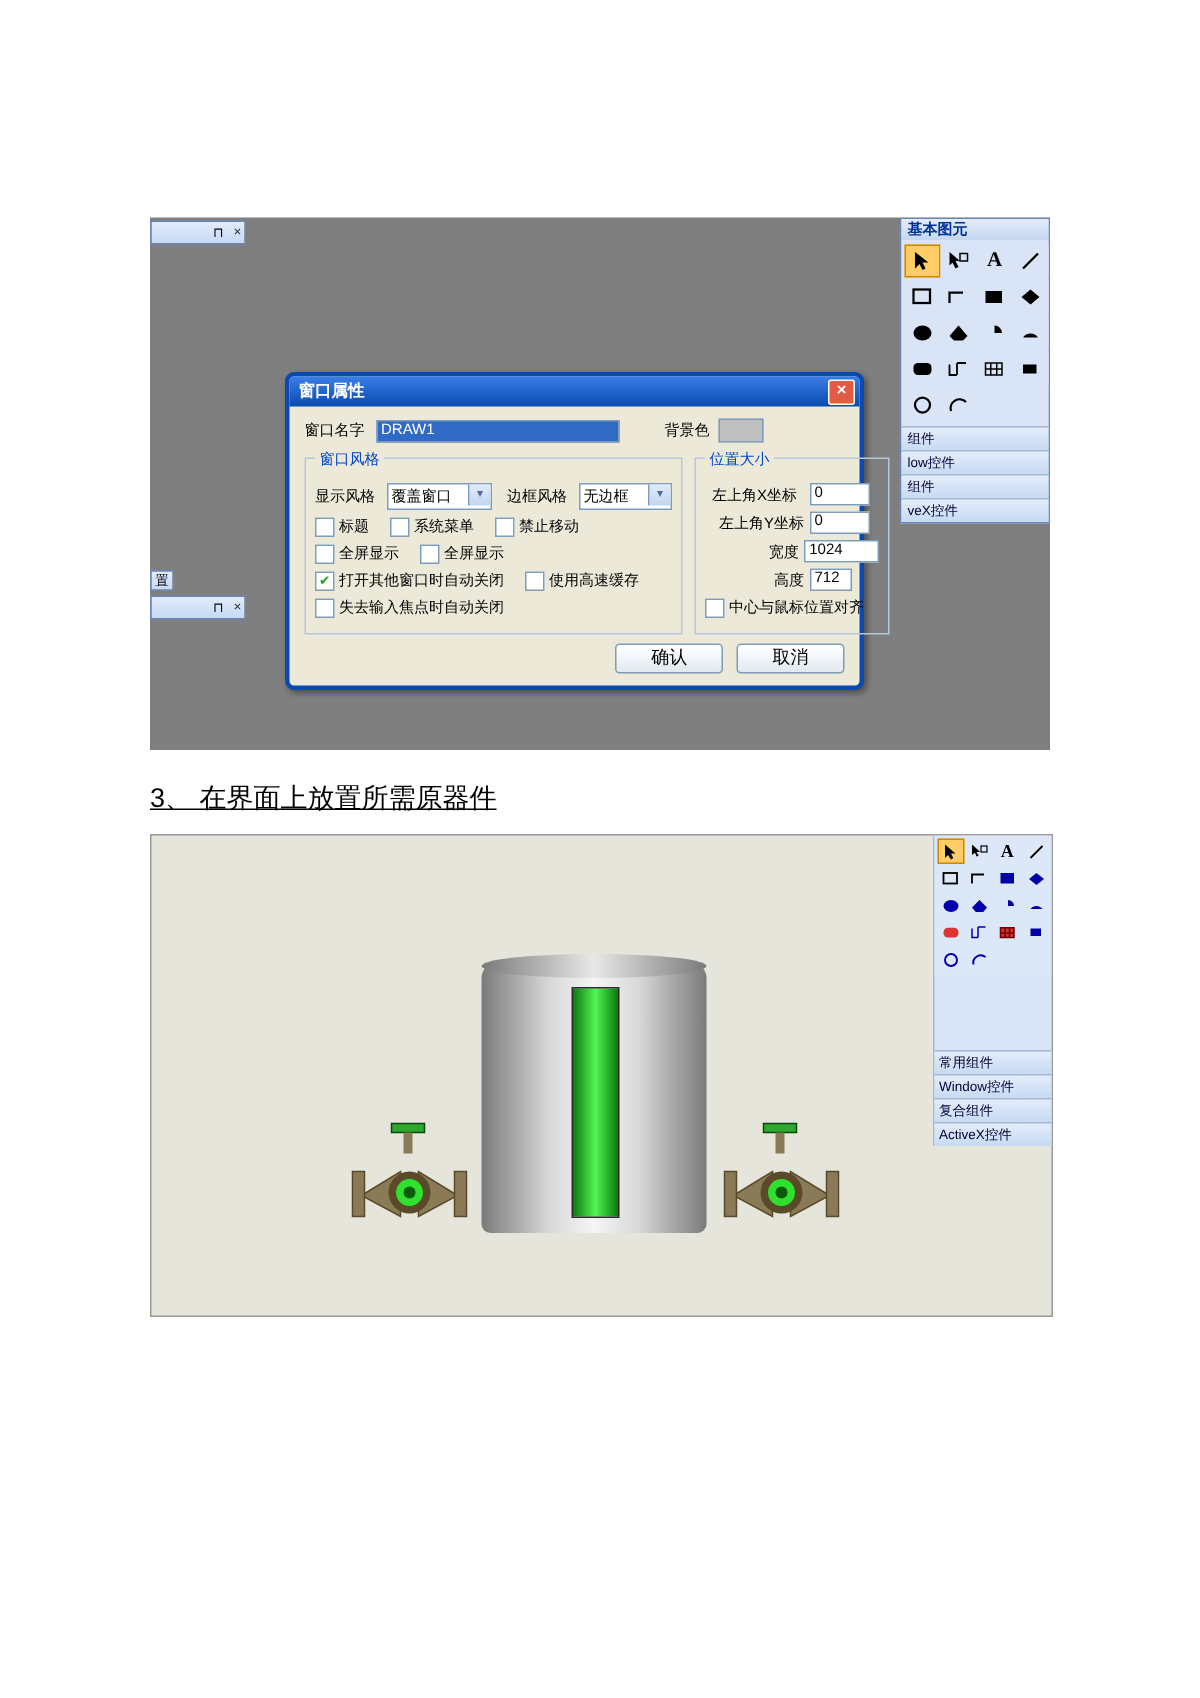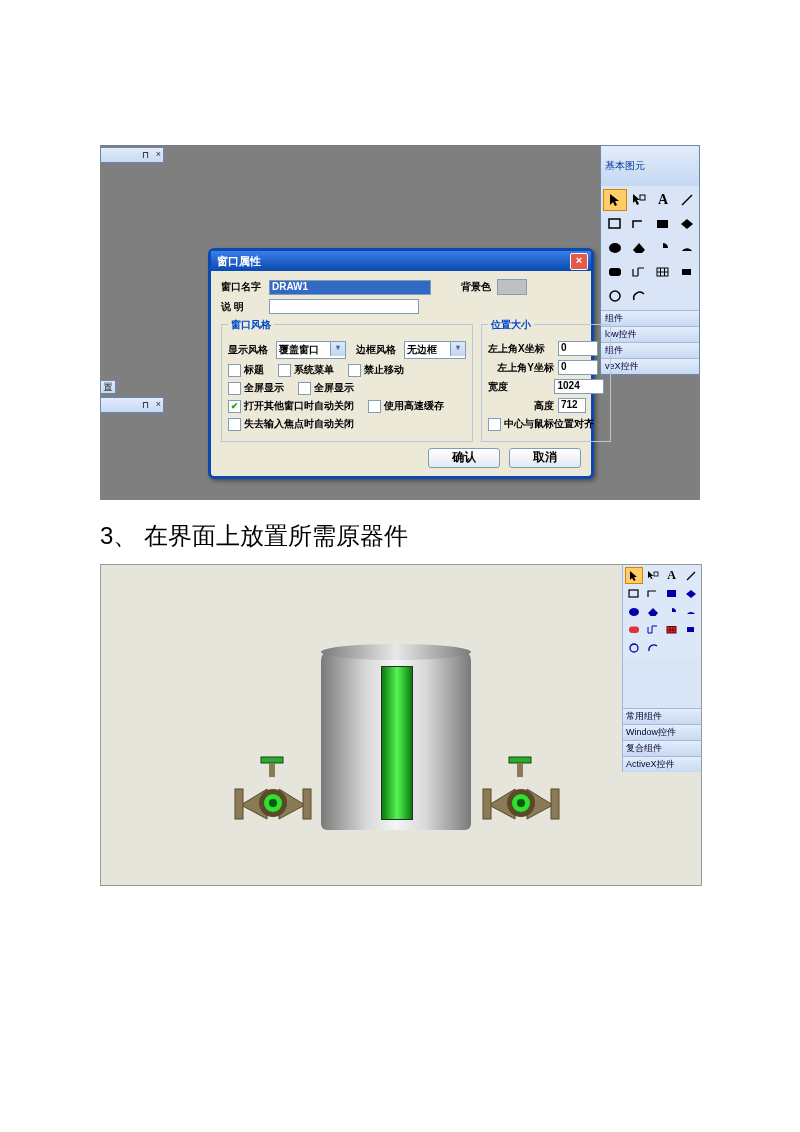--- a/index.html
+++ b/index.html
@@ -43,23 +43,24 @@
     position: absolute;
     top: 0;
     right: 0;
     width: 100px;
     background: #d9e4f7;
     border: 1px solid #6d87b3;
     box-sizing: border-box;
   }
   .palette .title {
     font-size: 10px;
-    padding: 13px 4px;
+    padding: 0 4px;
     color: #003399;
     background: linear-gradient(#e3ecfb, #c4d7f1);
+    font-weight: bold;
   }
   .palette .grid {
     display: grid;
     grid-template-columns: repeat(4, 22px);
     gap: 2px;
     padding: 3px;
     background: #d9e4f7;
     justify-content: center;
   }
   .palette .cell {
@@ -83,21 +84,21 @@
     padding: 1px 4px;
     background: linear-gradient(#e4edfb, #c7daf3);
     border-top: 1px solid #a6b8d6;
     color: #003;
     white-space: nowrap;
     overflow: hidden;
   }
   
   .dialog {
     position: absolute;
-    left: 108px;
+    left: 90px;
     top: 103px;
     width: 380px;
     background: #ece9d8;
     border: 3px solid #0a4ab0;
     border-radius: 6px;
     box-shadow: 2px 2px 4px rgba(0,0,0,.4);
   }
   .dialog .titlebar {
     height: 20px;
     background: linear-gradient(#3a7ee8, #0a4ab0);
@@ -122,21 +123,20 @@
     font-family: Arial;
     font-size: 11px;
     text-align: center;
     line-height: 13px;
     font-weight: bold;
   }
   .dialog .body {
     padding: 8px 10px 8px 10px;
     font-size: 10px;
     color: #000;
-    font-weight: bold;
   }
   .row { display: flex; align-items: center; margin-bottom: 4px; }
   .lbl { display: inline-block; }
   .inp {
     border: 1px solid #7f9db9;
     background: #fff;
     height: 15px;
     font-size: 10px;
     padding: 0 2px;
     box-sizing: border-box;
@@ -216,23 +216,24 @@
     text-align: center;
     font-size: 12px;
     border: 1px solid #7f9db9;
     background: linear-gradient(#fff, #e3e9f2);
     border-radius: 3px;
     margin-left: 6px;
     padding: 0 10px;
   }
   
   .text-line {
-    font-size: 24px;
+    font-size: 18px;
     margin-top: 20px;
     margin-bottom: 12px;
+    text-decoration: underline;
   }
   
   .fig2 {
     width: 600px;
     height: 320px;
     background: #e5e5dc;
     border: 1px solid #999;
     position: relative;
     overflow: hidden;
   }
@@ -435,24 +436,20 @@
         <span>窗口属性</span>
         <div class="close">×</div>
       </div>
       <div class="body">
         <div class="row">
           <span class="lbl" style="width:48px">窗口名字</span>
           <span class="inp sel" style="width:162px">DRAW1</span>
           <span class="lbl" style="margin-left:30px;width:36px">背景色</span>
           <span class="swatch"></span>
         </div>
-        <div class="row">
-          <span class="lbl" style="width:48px">说 明</span>
-          <span class="inp" style="width:150px"></span>
-        </div>
 
         <div class="dlg-cols">
           <div class="col-left">
             <div class="group">
               <div class="gtitle">窗口风格</div>
               <div class="row">
                 <span class="lbl" style="width:48px">显示风格</span>
                 <span class="combo" style="width:66px">
                     <span>覆盖窗口</span>
                     <span class="drop">▾</span>
@@ -502,29 +499,29 @@
                     <span class="box"></span>
                     <span>失去输入焦点时自动关闭</span>
                   </span>
               </div>
             </div>
           </div>
           <div class="col-right">
             <div class="group">
               <div class="gtitle">位置大小</div>
               <div class="row">
-                  <span class="lbl" style="width:66px;text-align:left">左上角X坐标</span>
+                  <span class="lbl" style="width:66px;text-align:center">左上角X坐标</span>
                   <span class="inp" style="width:40px;margin-left:4px">0</span>
                 </div>
               <div class="row">
                   <span class="lbl" style="width:66px;text-align:right">左上角Y坐标</span>
                   <span class="inp" style="width:40px;margin-left:4px">0</span>
                 </div>
               <div class="row">
-                  <span class="lbl" style="width:66px;text-align:left">宽度</span>
+                  <span class="lbl" style="width:66px;text-align:right">宽度</span>
                   <span class="inp" style="width:52px;margin-left:4px">1024</span>
                 </div>
               <div class="row">
                   <span class="lbl" style="width:66px;text-align:right">高度</span>
                   <span class="inp" style="width:28px;margin-left:4px">712</span>
                 </div>
               <div class="row">
                   <span class="cb">
                     <span class="box"></span>
                     <span>中心与鼠标位置对齐</span>

